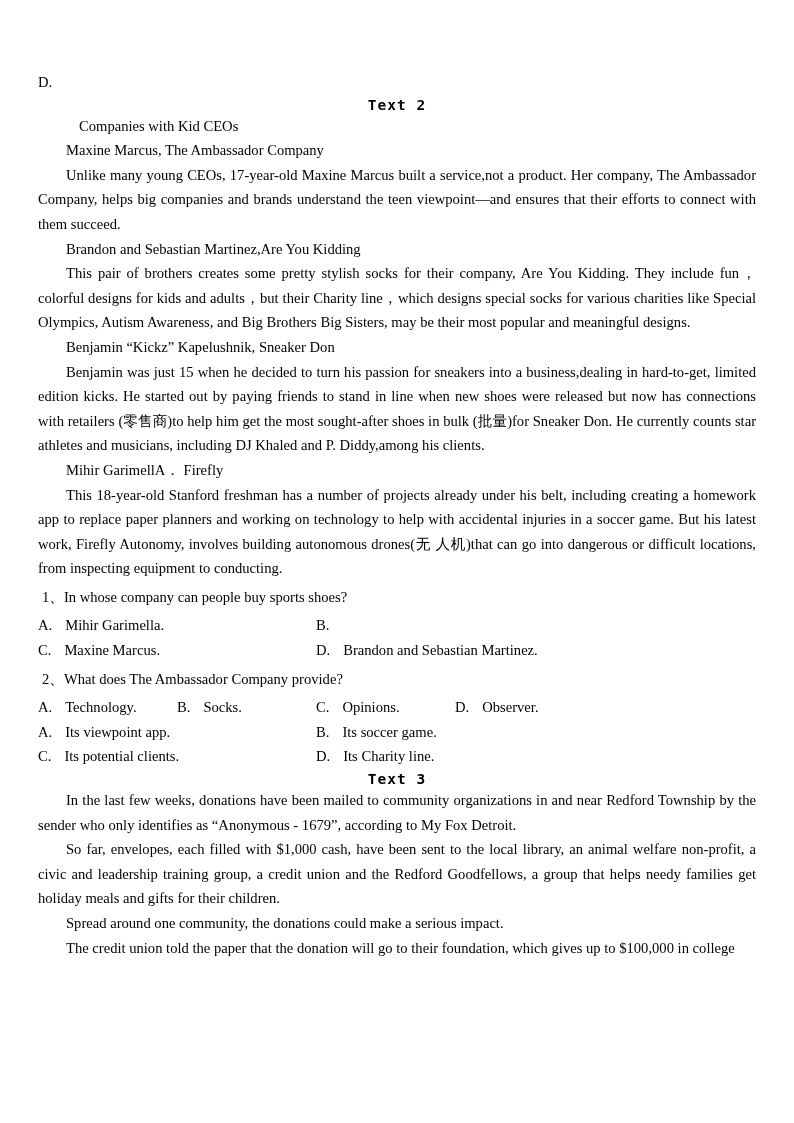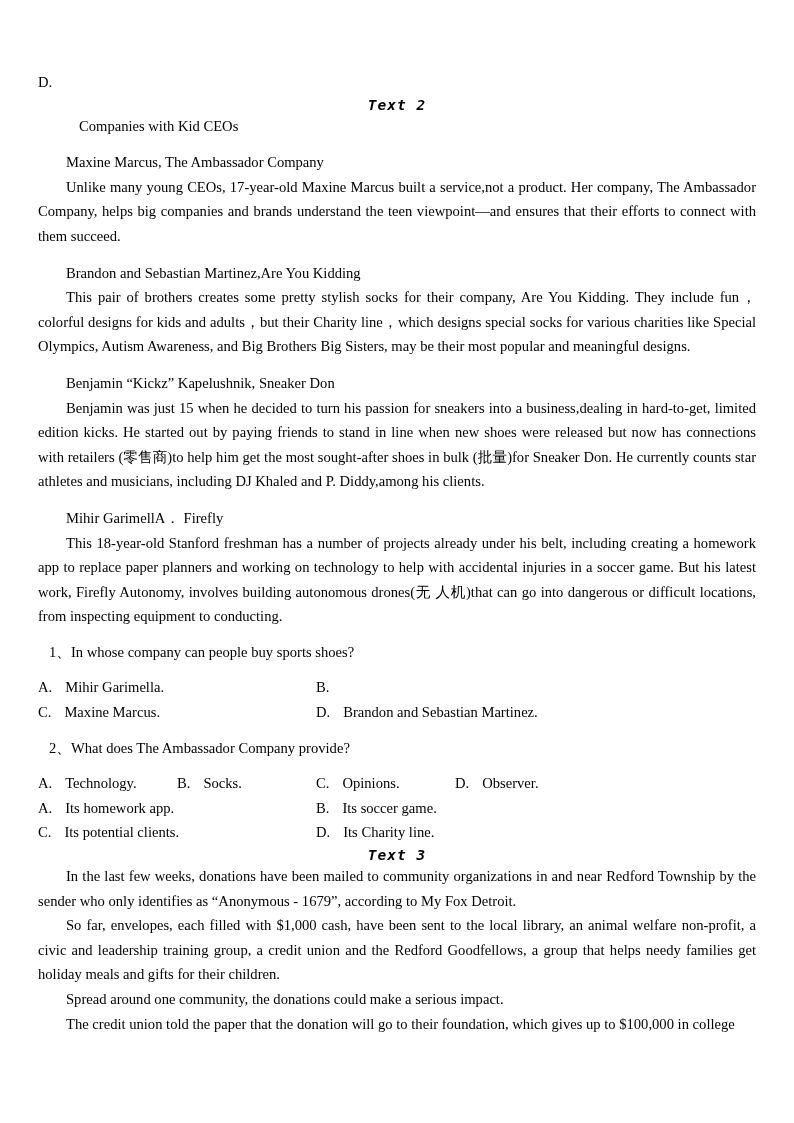--- a/index.html
+++ b/index.html
@@ -8,26 +8,26 @@
     padding:70px 38px 0 38px;background:#ffffff;color:#000;
     font-family:"Liberation Serif","DejaVu Serif",serif;
     font-size:14.6px;line-height:24.6px;overflow:hidden;
   }
   p{margin:0;}
   .lead-line{display:flex;}
   .lead-line .letter{flex:none;margin-right:14px;}
   .texthead{
     font-family:"DejaVu Sans Mono","Liberation Mono",monospace;
     font-weight:700;font-size:14.5px;line-height:17px;
-    margin:2px 0 0 0;text-align:center;letter-spacing:1px;font-style:italic;
+    margin:2px 0 0 0;text-align:center;letter-spacing:1px;
   }
   .title2{padding-left:41px;}
-  .subtitle{text-indent:28px;margin-top:12px;}
+  .subtitle{text-indent:28px;}
   .para{text-indent:28px;text-align:justify;}
-  .qstem{margin:11px;}
+  .qstem{margin:4px;}
   .optrow{display:flex;}
   .opt{display:flex;align-items:baseline;}
   .opt .letter{flex:none;margin-right:13px;}
   .opt.col2{width:278px;}
   .opt.col4{width:139px;}
   .opt.last{width:auto;flex:1;}
 </style>
 </head>
 <body>
 
@@ -89,21 +89,21 @@
     </span>
     <span class="opt last">
       <span class="letter">D.</span>
       <span>Observer.</span>
     </span>
   </div>
 
   <div class="optrow">
     <span class="opt col2">
       <span class="letter">A.</span>
-      <span>Its homework app.</span>
+      <span>Its viewpoint app.</span>
     </span>
     <span class="opt last">
       <span class="letter">B.</span>
       <span>Its soccer game.</span>
     </span>
   </div>
   <div class="optrow">
     <span class="opt col2">
       <span class="letter">C.</span>
       <span>Its potential clients.</span>

